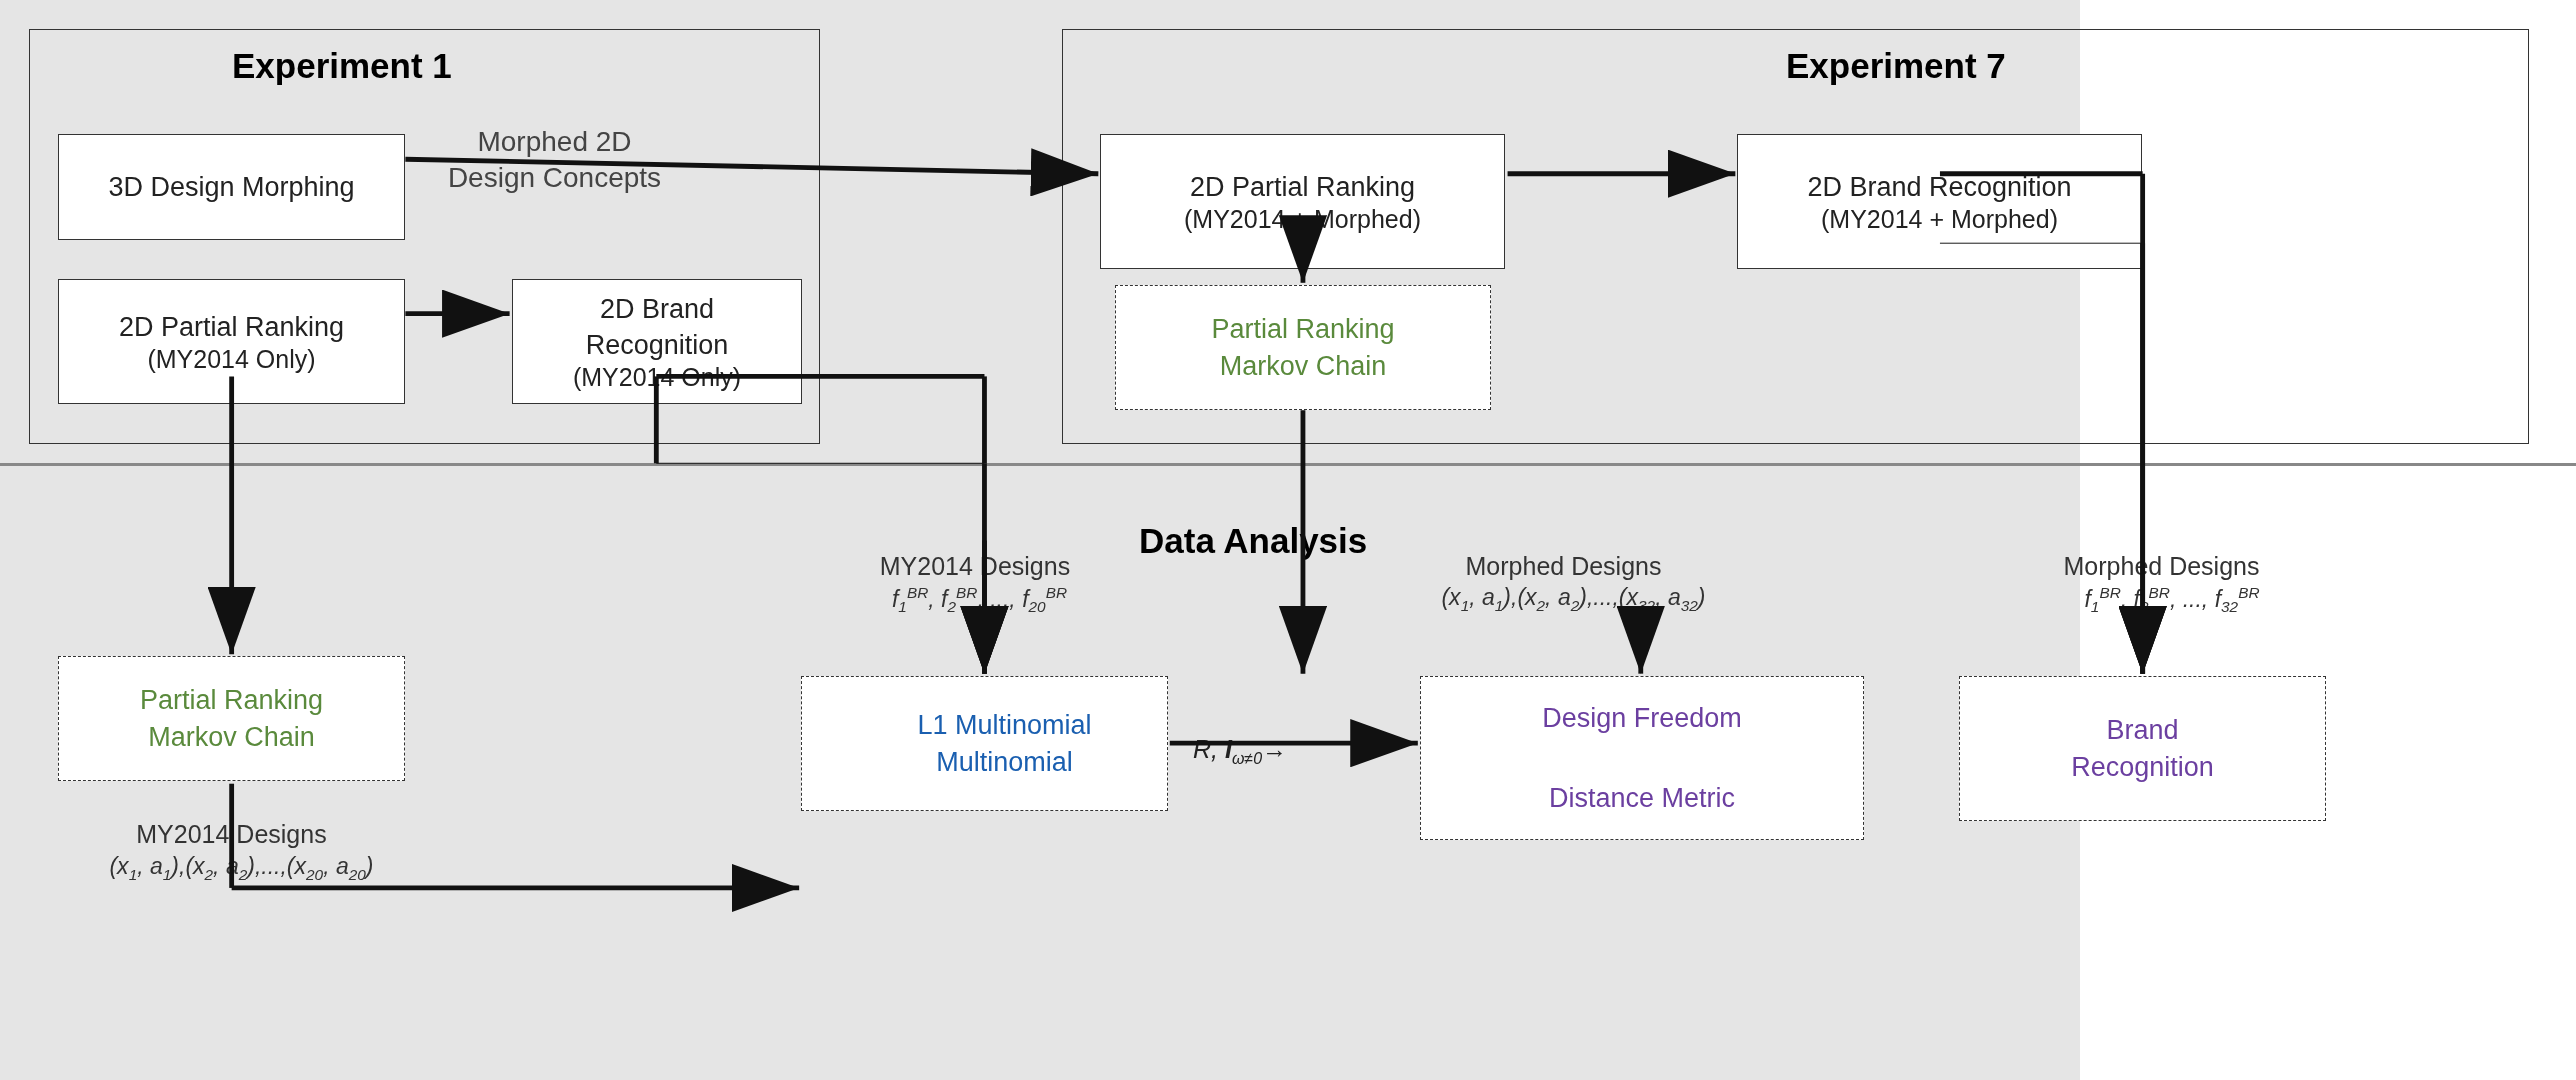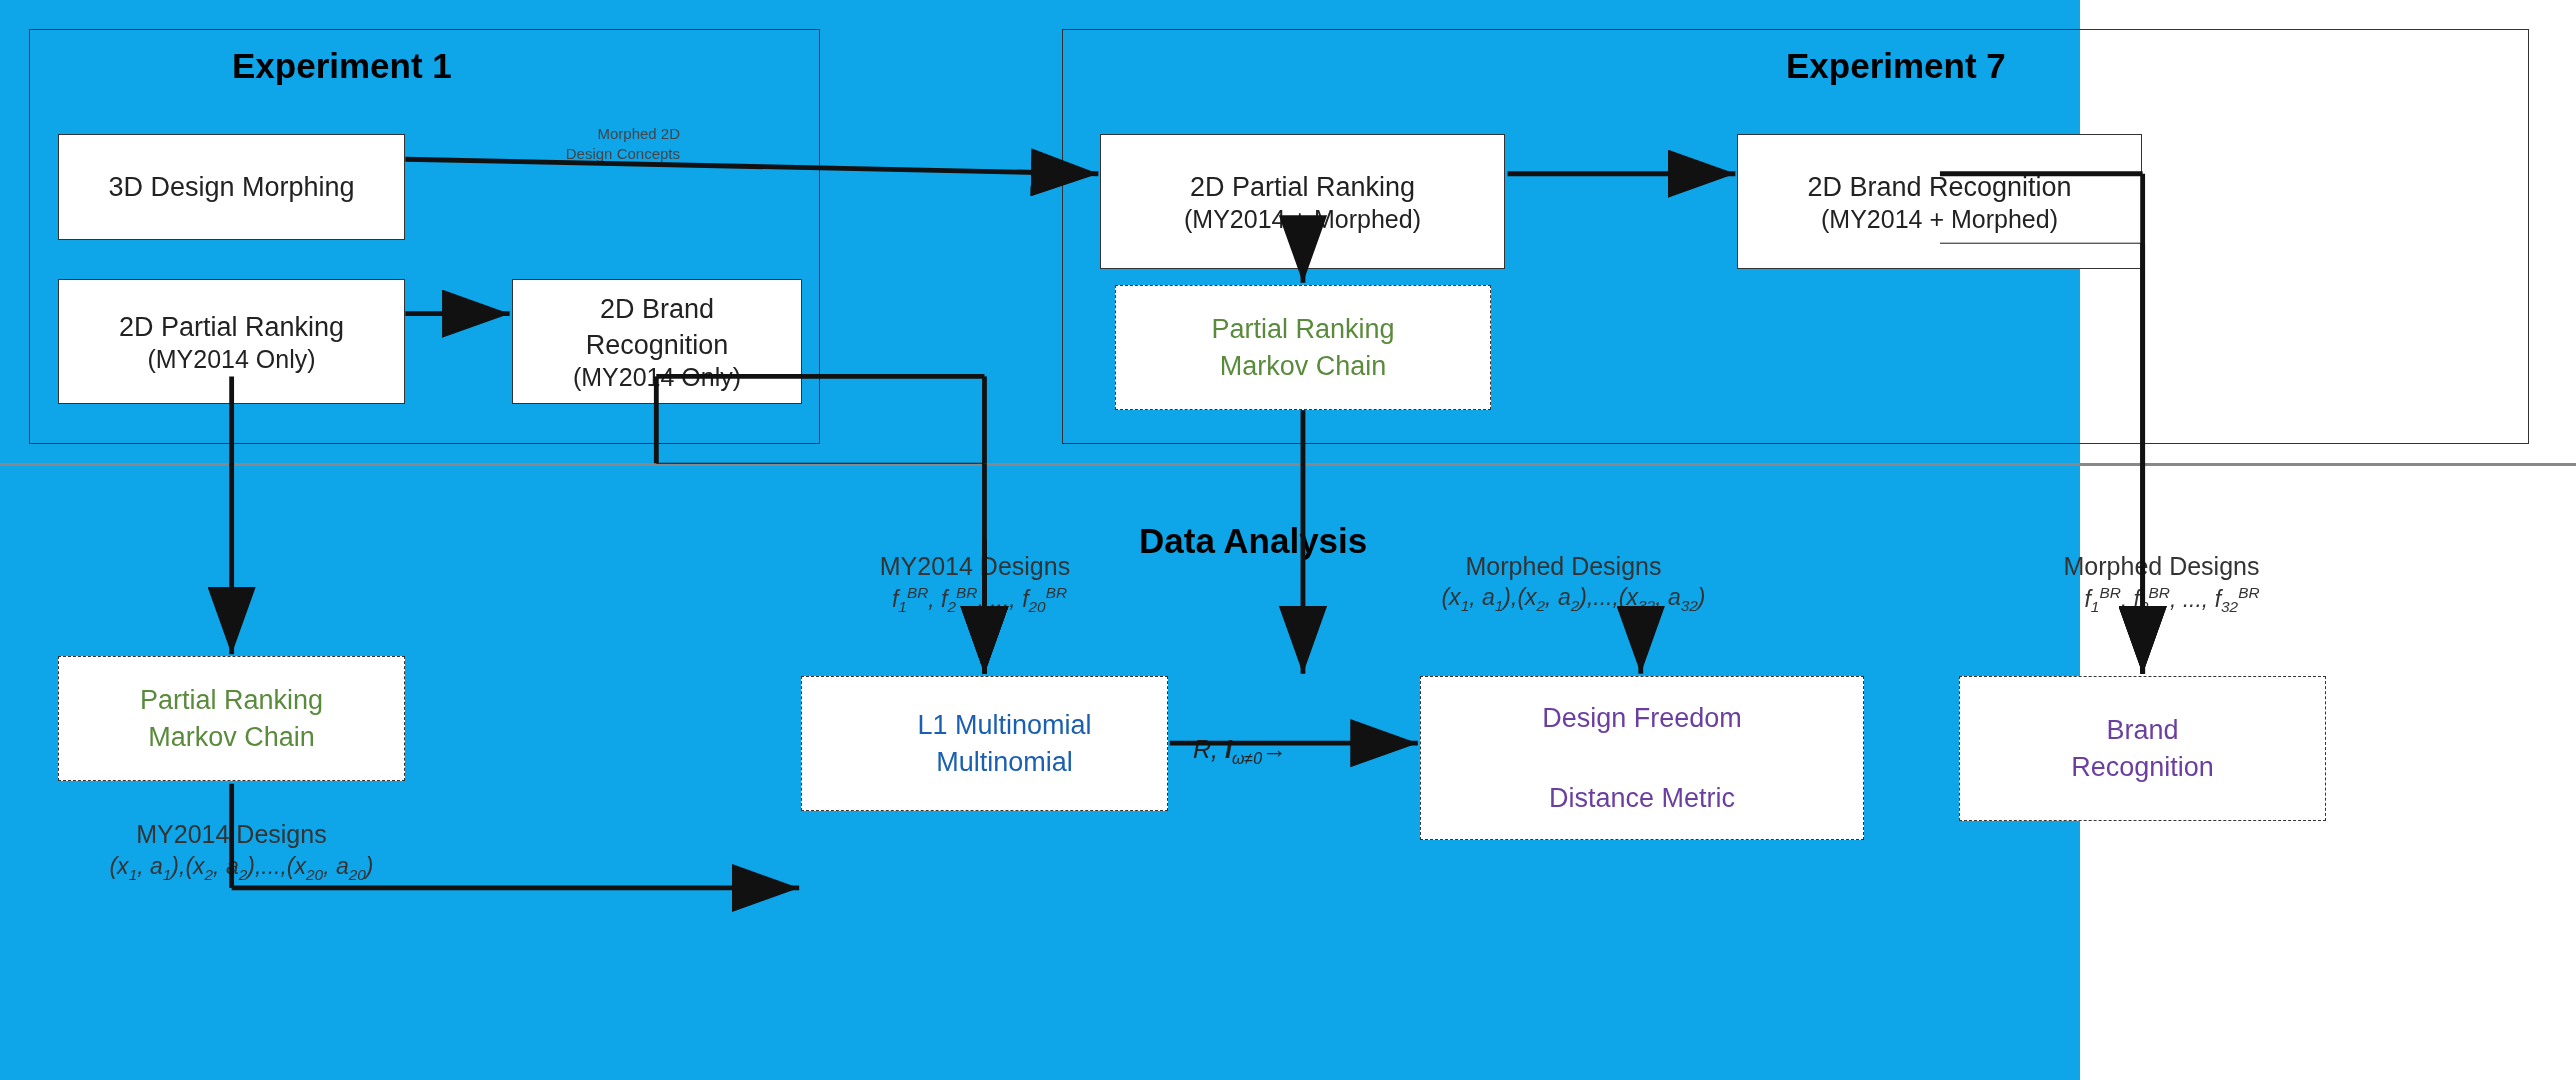--- a/index.html
+++ b/index.html
@@ -9,21 +9,21 @@
       width: 2576px;
       height: 1080px;
       overflow: hidden;
       position: relative;
     }
 
     .diagram-container {
       width: 2080px;
       height: 1080px;
       position: relative;
-      background: #0ea5e9;
+      background: #e5e5e5;
     }
 
     
     .exp1-section {
       position: absolute;
       top: 29px;
       left: 29px;
       width: 791px;
       height: 415px;
       border: 1.9px solid #333;
@@ -128,21 +128,21 @@
   <div class="box box-solid" style="top:251px; left:58px; width:347px; height:125px;">
     <span class="box-text">2D Partial Ranking</span>
     <span class="box-subtext">(MY2014 Only)</span>
   </div>
 
   <div class="box box-solid" style="top:251px; left:512px; width:290px; height:125px;">
     <span class="box-text">2D Brand Recognition</span>
     <span class="box-subtext">(MY2014 Only)</span>
   </div>
 
-  <div style="position:absolute; top:124px; left:429px; font-size:15px; text-align:right; line-height:1.3; color:#444; width:251px;">
+  <div style="position:absolute; top:124px; left:429px; font-size:28px; text-align:center; line-height:1.3; color:#444; width:251px;">
     Morphed 2D<br>Design Concepts
   </div>
 
   <div class="box box-solid" style="top:106px; left:1100px; width:405px; height:135px;">
     <span class="box-text">2D Partial Ranking</span>
     <span class="box-subtext">(MY2014 + Morphed)</span>
   </div>
 
   <div class="box box-solid" style="top:106px; left:1737px; width:405px; height:135px;">
     <span class="box-text">2D Brand Recognition</span>

